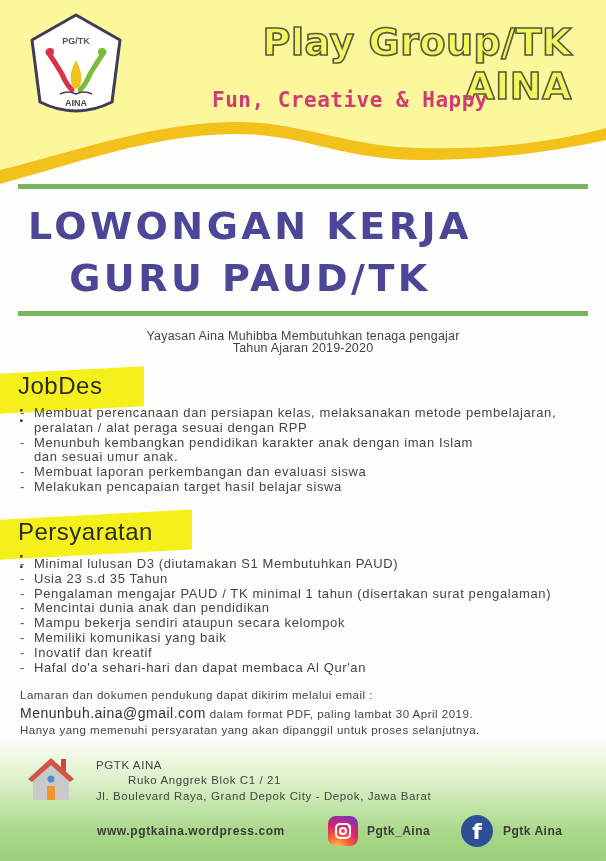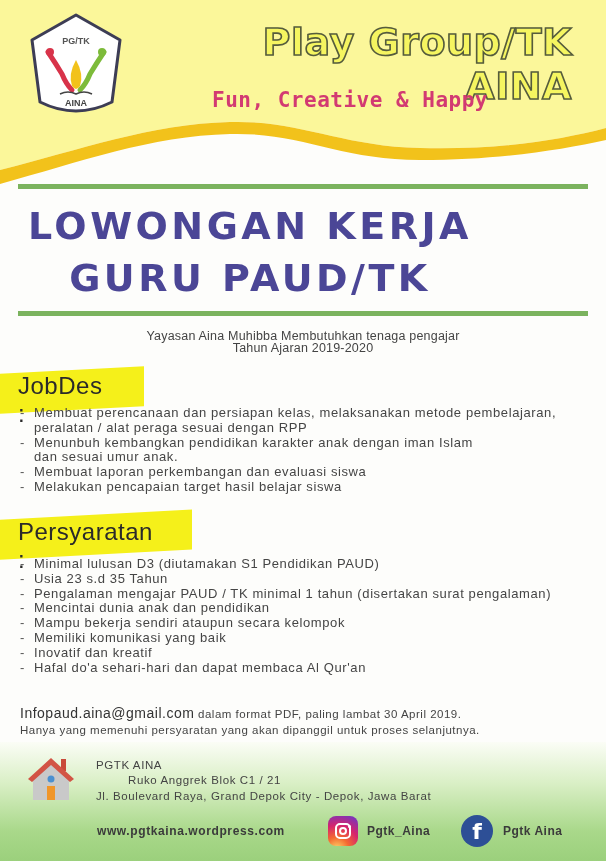--- a/index.html
+++ b/index.html
@@ -118,32 +118,33 @@
     <li style="width:470px;">Menunbuh kembangkan pendidikan karakter anak dengan iman Islam dan sesuai umur anak.</li>
     <li>Membuat laporan perkembangan dan evaluasi siswa</li>
     <li>Melakukan pencapaian target hasil belajar siswa</li>
   </ul>
 
   <div class="section-head req-head">
     <div class="hl"></div>
     <div class="txt">Persyaratan :</div>
   </div>
   <ul class="items req-list">
-    <li>Minimal lulusan D3 (diutamakan  S1 Pendidikan PAUD)</li>
+    <li>Minimal lulusan D3 (diutamakan  S1 Membutuhkan PAUD)</li>
     <li>Usia 23 s.d 35 Tahun</li>
     <li>Pengalaman mengajar PAUD / TK minimal 1 tahun (disertakan surat pengalaman)</li>
     <li>Mencintai dunia anak dan pendidikan</li>
     <li>Mampu bekerja sendiri ataupun secara kelompok</li>
     <li>Memiliki komunikasi yang baik</li>
     <li>Inovatif dan kreatif</li>
     <li>Hafal do'a sehari-hari dan dapat membaca Al Qur'an</li>
   </ul>
 
+  <div class="apply l1">Lamaran dan dokumen pendukung dapat dikirim melalui email :</div>
   <div class="apply l2">
-    <span class="email">Infopaud.aina@gmail.com</span><span> dalam format PDF, paling lambat 30 April 2019.</span>
+    <span class="email">Menunbuh.aina@gmail.com</span><span> dalam format PDF, paling lambat 30 April 2019.</span>
   </div>
   <div class="apply l3">Hanya yang memenuhi persyaratan yang akan dipanggil untuk proses selanjutnya.</div>
 
   <div class="footer">
     <svg class="house" viewBox="0 0 48 46">
       <rect x="34" y="4" width="5" height="12" fill="#c94a3a"></rect>
       <path d="M6,22 L24,6 L42,22 L42,45 L6,45 Z" fill="#c9c9c9"></path>
       <path d="M1,24 L24,3 L47,24 L43,27 L24,10 L5,27 Z" fill="#d25445"></path>
       <circle cx="24" cy="24" r="3.5" fill="#4a90d0"></circle>
       <rect x="20" y="31" width="8" height="14" fill="#f0962a"></rect>

